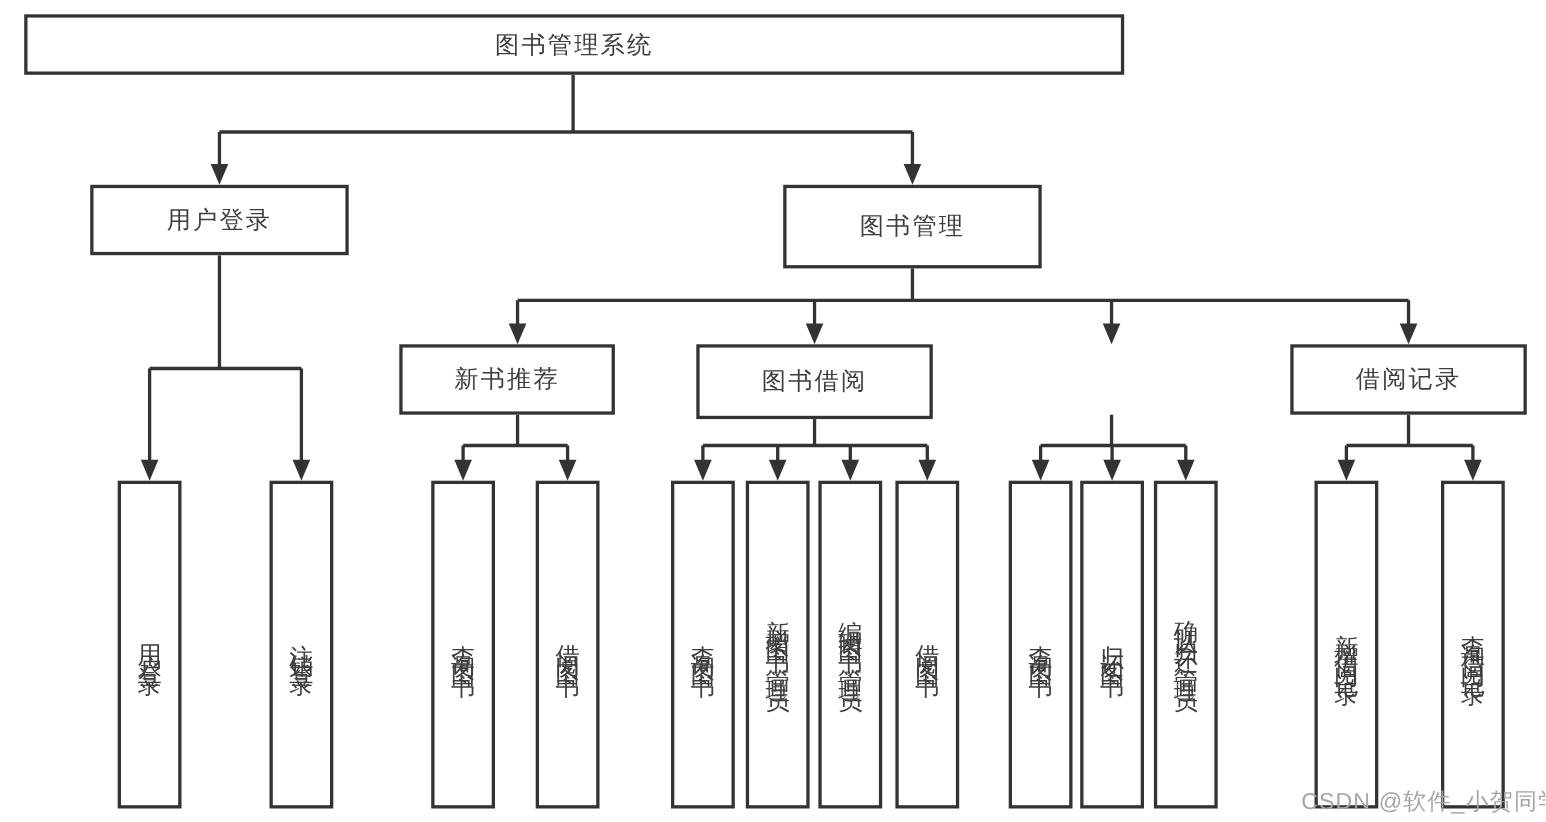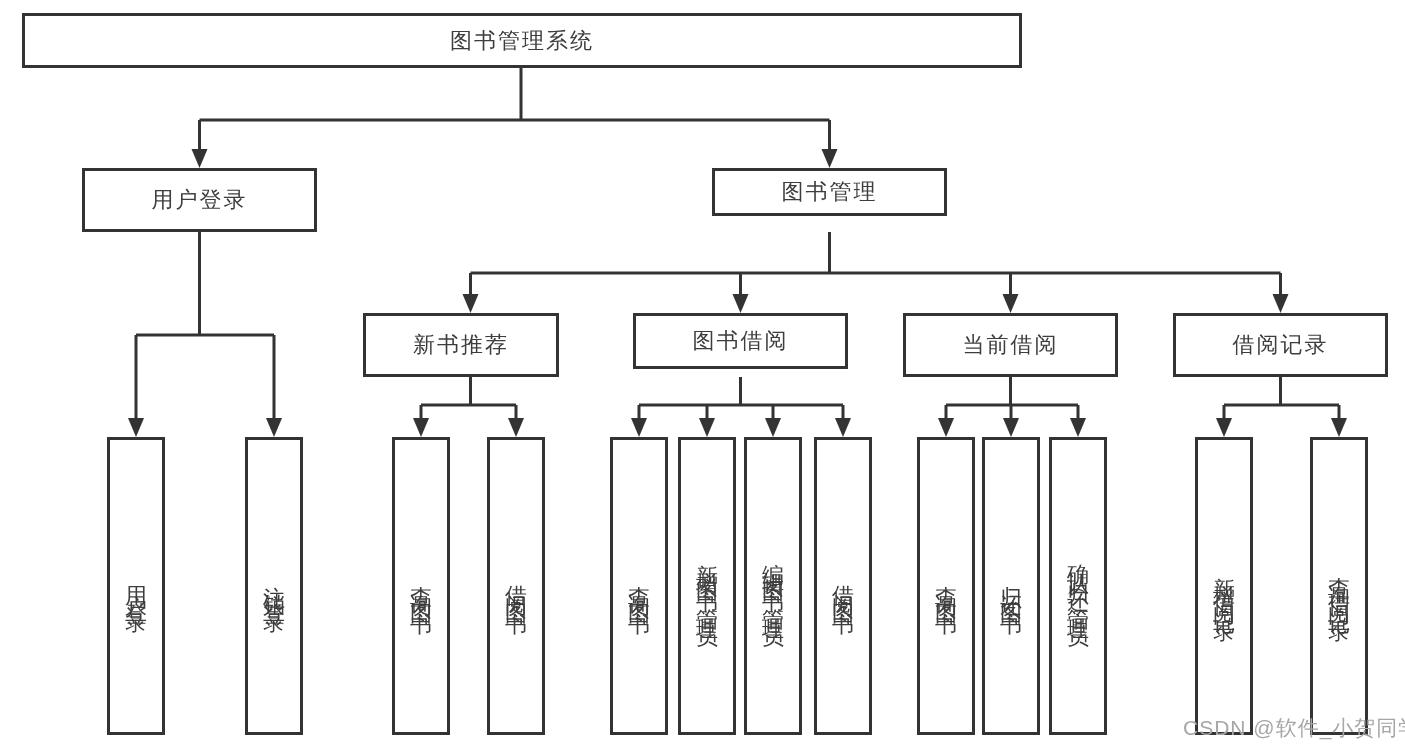--- a/index.html
+++ b/index.html
@@ -89,25 +89,24 @@
       <polygon points="1003,418 1019,418 1011,437"></polygon>
       <polygon points="1070,418 1086,418 1078,437"></polygon>
       <polygon points="1216,418 1232,418 1224,437"></polygon>
       <polygon points="1331,418 1347,418 1339,437"></polygon>
     </g>
   </svg>
 
   <div class="box h-label" style="left:22px; top:13px; width:1000px; height:55px;">图书管理系统</div>
 
   <div class="box h-label" style="left:82px; top:168px; width:235px; height:64px;">用户登录</div>
-  <div class="box h-label" style="left:712px; top:168px; width:235px; height:48px;">图书管理</div>
+  <div class="box h-label" style="left:712px; top:168px; width:235px; height:76px;">图书管理</div>
 
   <div class="box h-label" style="left:363px; top:313px; width:196px; height:64px;">新书推荐</div>
-  <div class="box h-label" style="left:633px; top:313px; width:215px; height:56px;">图书借阅</div>
-  <div class="box h-label" style="left:903px; top:313px; width:215px; height:64px;">当前借阅</div>
+  <div class="box h-label" style="left:633px; top:313px; width:215px; height:68px;">图书借阅</div>
   <div class="box h-label" style="left:1173px; top:313px; width:215px; height:64px;">借阅记录</div>
 
   <div class="box leaf" style="left:107px;">用户登录</div>
   <div class="box leaf" style="left:245px;">注销登录</div>
 
   <div class="box leaf" style="left:392px;">查询图书</div>
   <div class="box leaf" style="left:487px;">借阅图书</div>
 
   <div class="box leaf" style="left:610px;">查询图书</div>
   <div class="box leaf" style="left:678px;">新增图书（管理员）</div>

